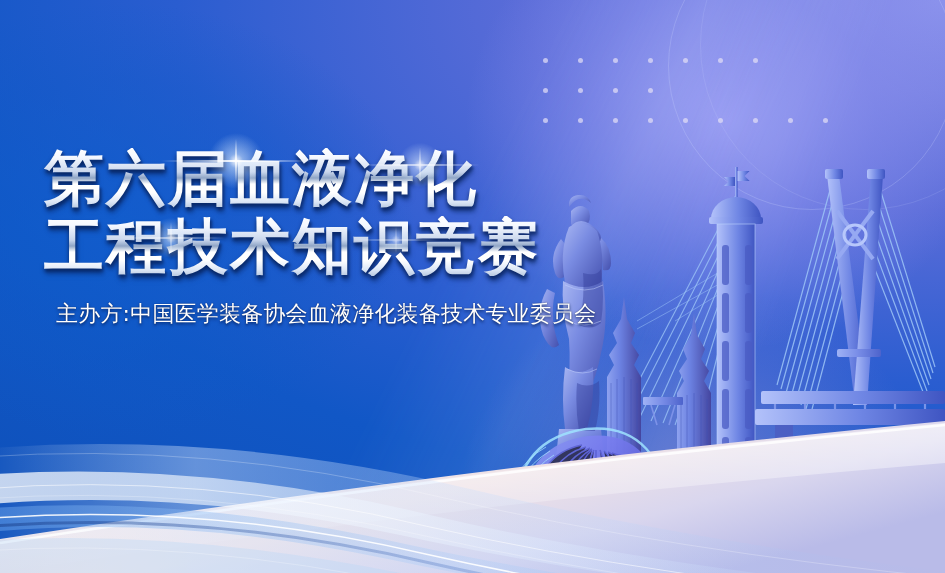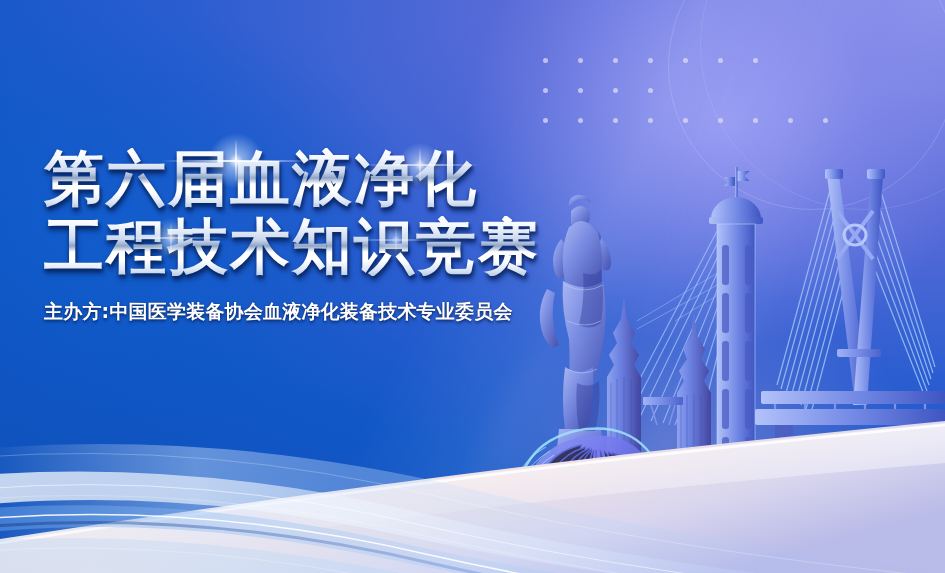--- a/index.html
+++ b/index.html
@@ -107,24 +107,24 @@
   }
   .sparkle::before,.sparkle::after{
     content:"";position:absolute;left:50%;top:50%;
     background:linear-gradient(90deg, rgba(255,255,255,0) 0%, rgba(255,255,255,.92) 50%, rgba(255,255,255,0) 100%);
   }
   .sparkle::before{width:150px;height:2px;margin-left:-75px;margin-top:-1px;}
   .sparkle::after{width:2px;height:44px;margin-left:-1px;margin-top:-22px;
     background:linear-gradient(180deg, rgba(255,255,255,0) 0%, rgba(255,255,255,.85) 50%, rgba(255,255,255,0) 100%);}
 
   .subline{
-    margin:0;
-    font-size:19px;
+    margin:12px;
+    font-size:22px;
     line-height:1.44;
-    font-weight:bold;
+    font-weight:normal;
     letter-spacing:.2px;
     color:#ffffff;
     font-family:"DejaVu Sans","Liberation Sans",sans-serif;
     text-shadow:0 2px 3px rgba(4,26,78,.70), 0 0 1px rgba(4,26,78,.9);
     white-space:nowrap;
   }
   .sub-wrap{margin-top:22px;}
 </style>
 </head>
 <body>

